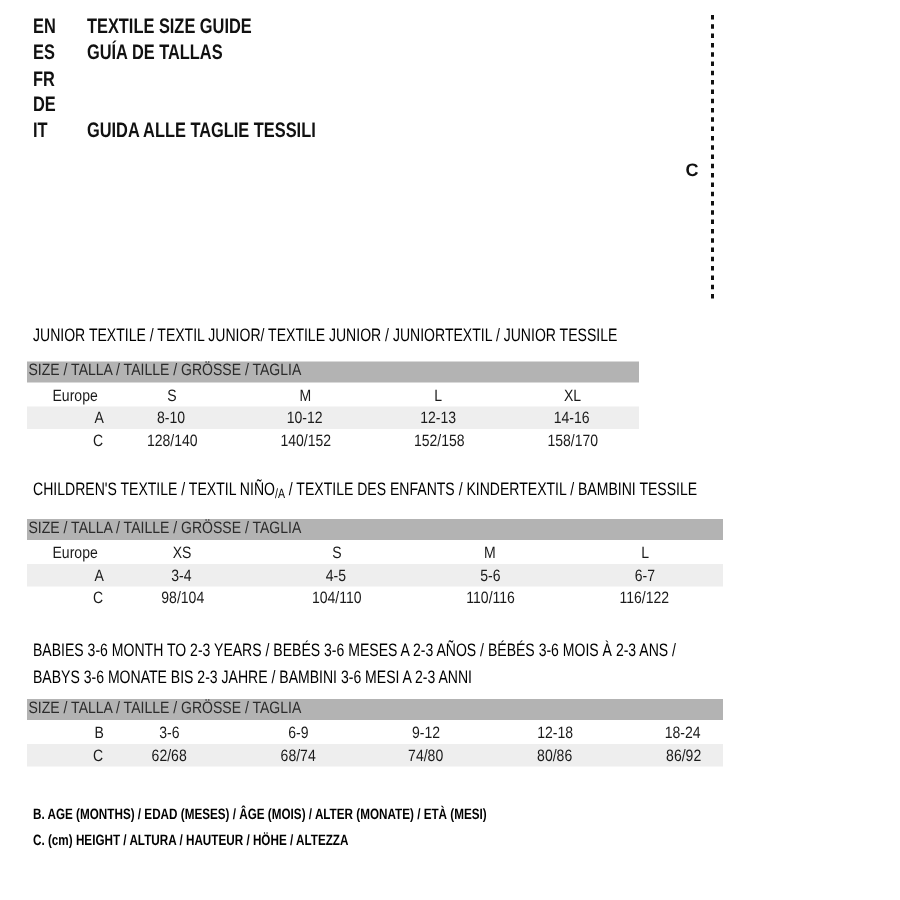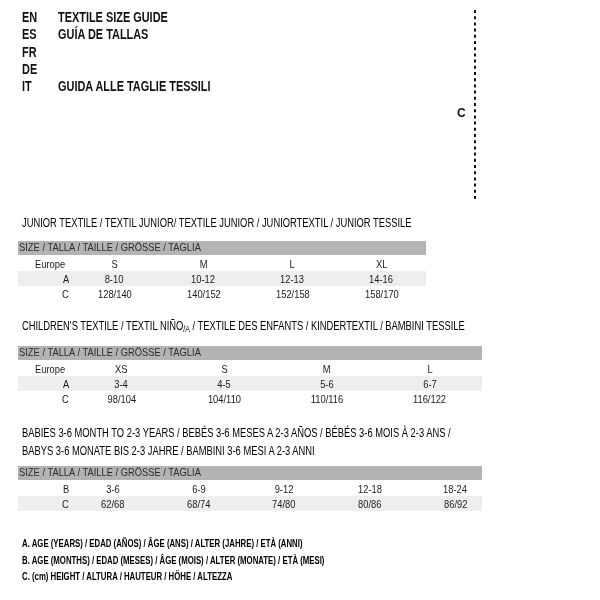--- a/index.html
+++ b/index.html
@@ -196,18 +196,17 @@
           <span class="t-cell"><span class="cxc">68/74</span></span>
           <span class="t-cell"><span class="cxc">74/80</span></span>
           <span class="t-cell"><span class="cxc">80/86</span></span>
           <span class="t-cell"><span class="cxc">86/92</span></span>
           <span class="t-cell"><span class="cxc">92/98</span></span>
         </div>
       </div>
   </div>
 
   <div class="legend">
-    <div class="legend-line"><span class="cx">A. AGE (YEARS) / EDAD (AÑOS) / ÂGE (ANS) / ALTER (JAHRE) / ETÀ (ANNI)</span></div>
     <div class="legend-line"><span class="cx">B. AGE (MONTHS) / EDAD (MESES) / ÂGE (MOIS) / ALTER (MONATE) / ETÀ (MESI)</span></div>
     <div class="legend-line"><span class="cx">C. (cm) HEIGHT / ALTURA / HAUTEUR / HÖHE / ALTEZZA</span></div>
   </div>
 
 </div>
 
 </body></html>

